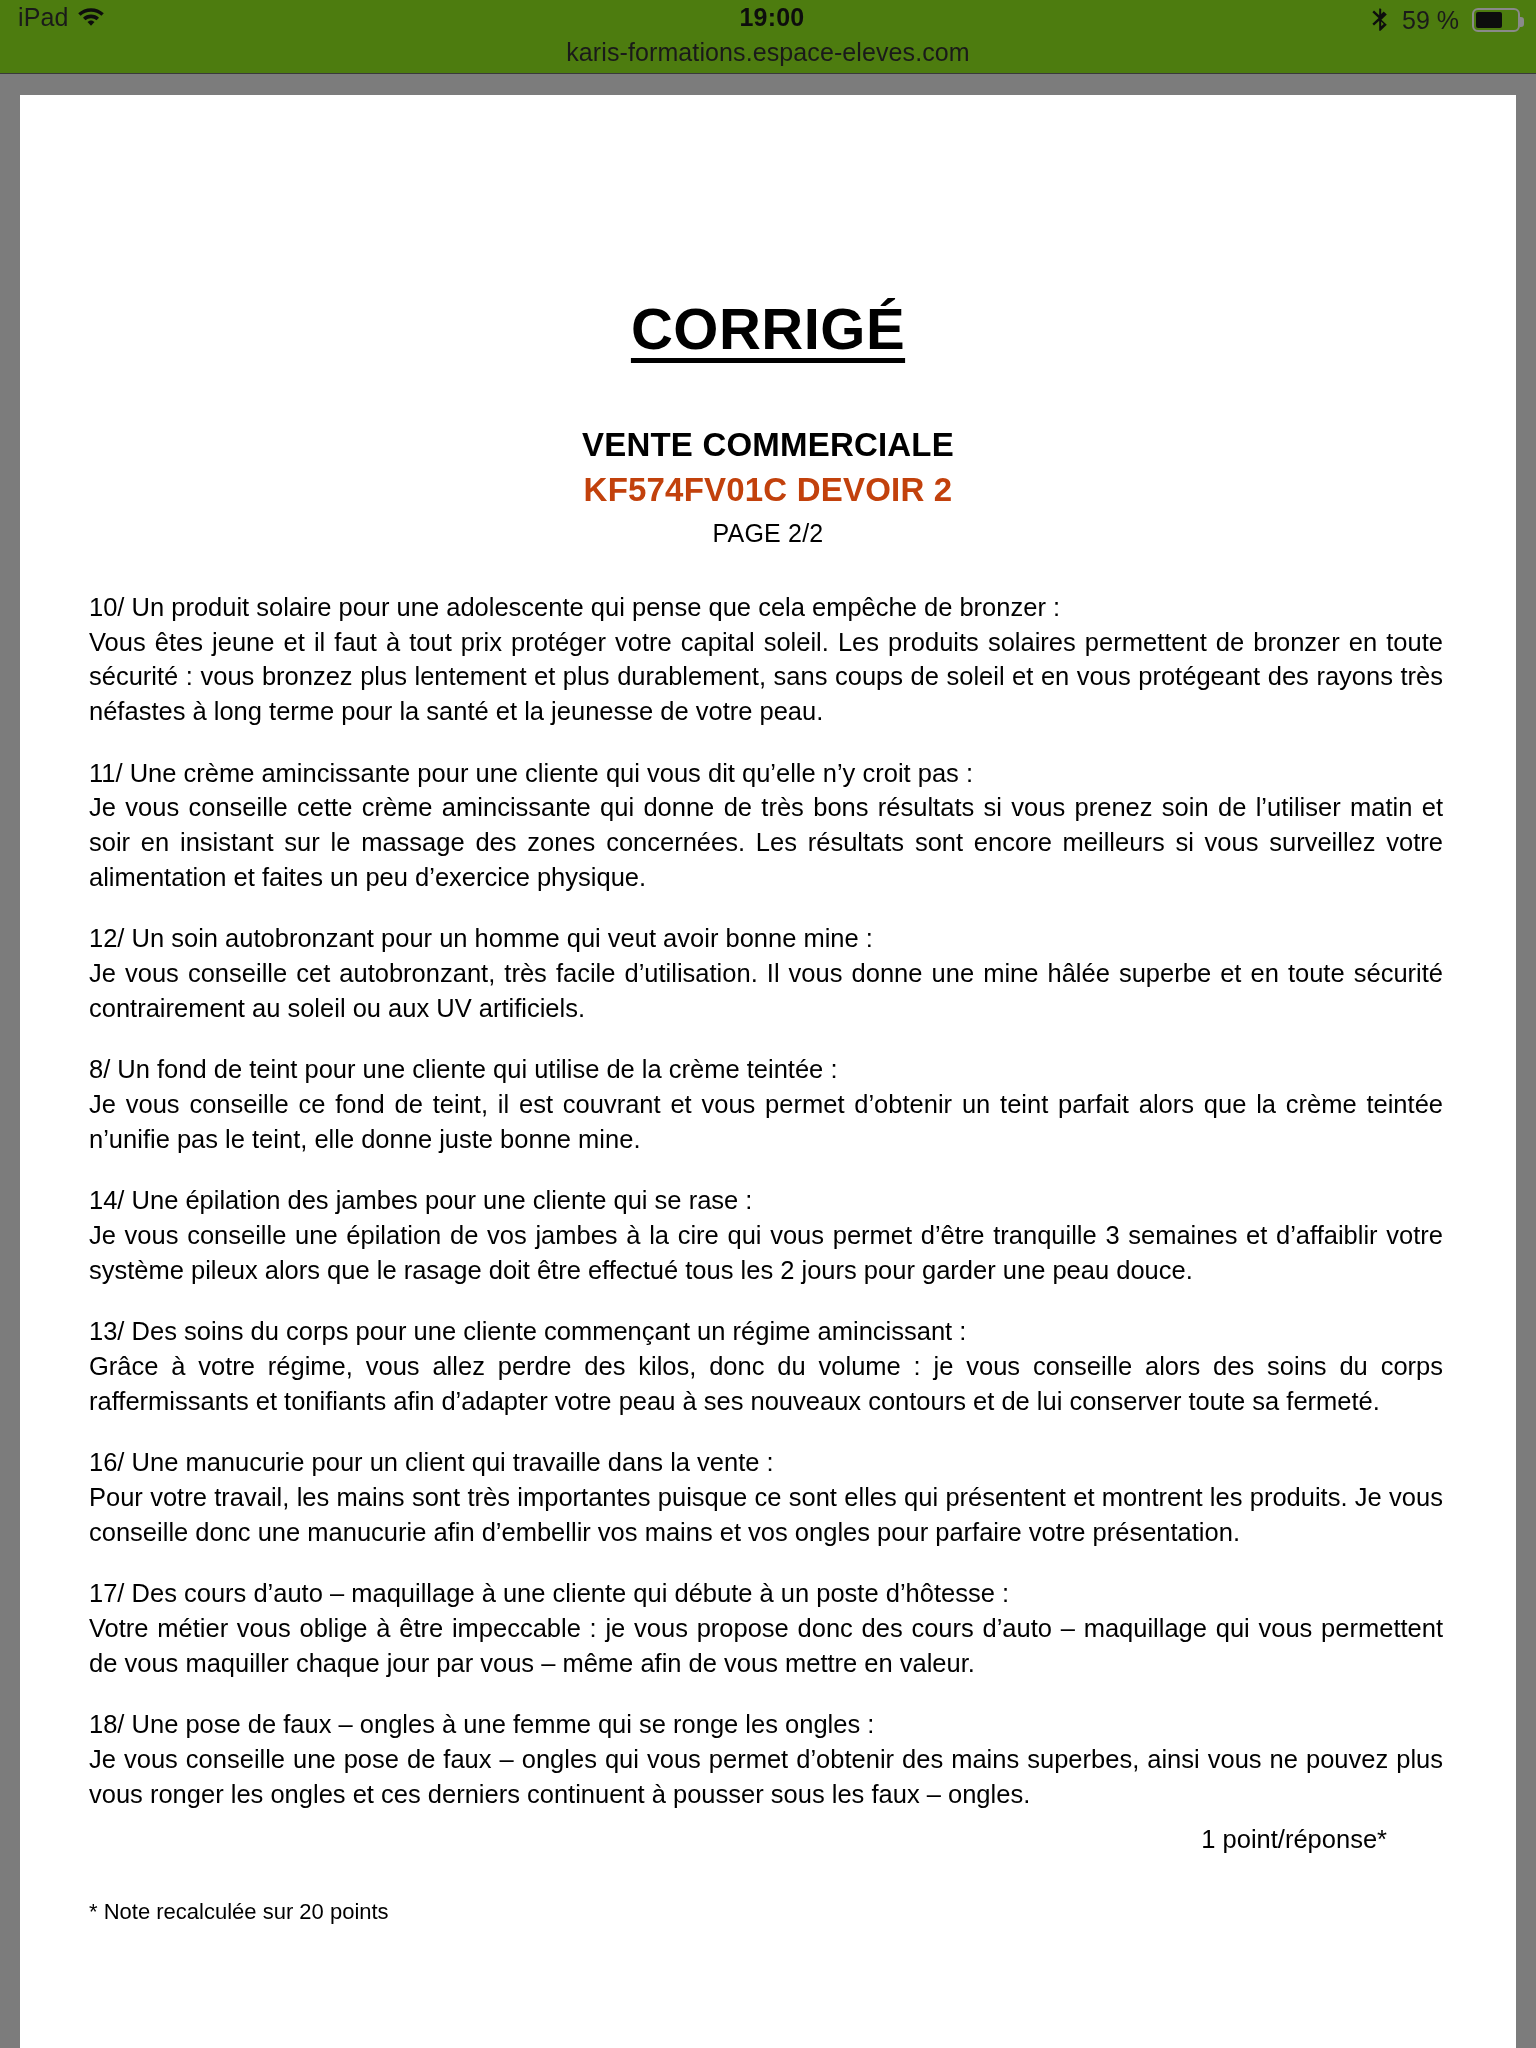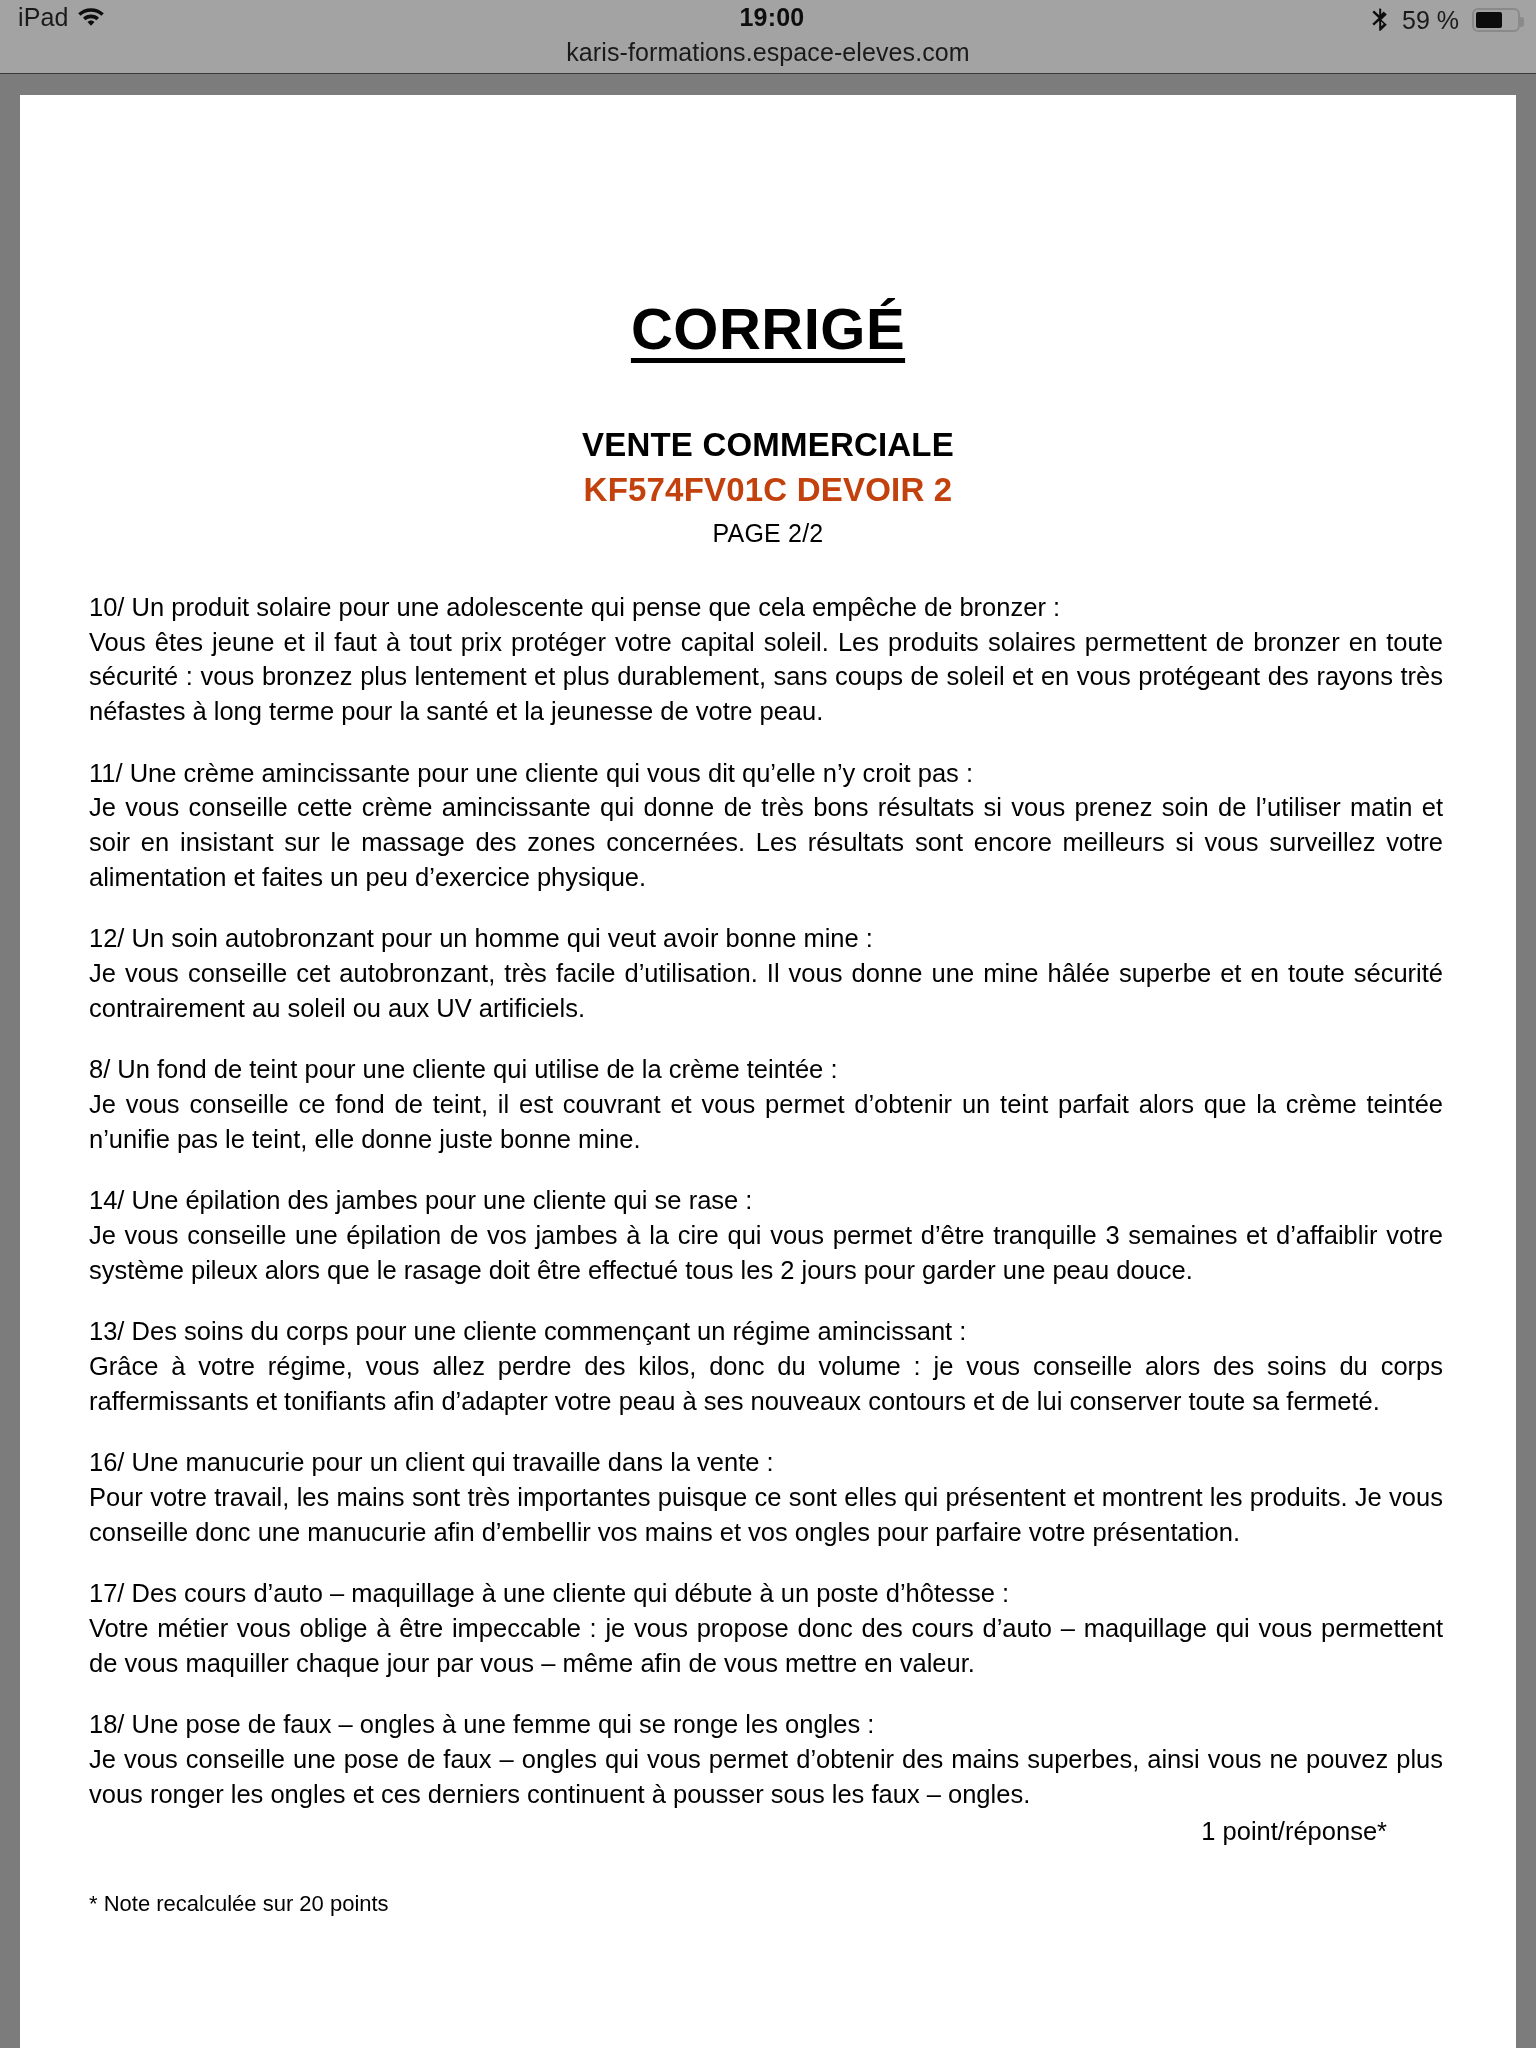--- a/index.html
+++ b/index.html
@@ -12,21 +12,21 @@
     height: 2048px;
     font-family: "Liberation Sans", sans-serif;
     overflow: hidden;
     position: relative;
   }
 
   
   .status-bar {
     position: relative;
     height: 74px;
-    background: #a3a3a3;
+    background: #4d7c0f;
     border-bottom: 1px solid #3a3a3a;
     box-sizing: border-box;
   }
   .sb-left {
     position: absolute;
     left: 18px;
     top: 3px;
     display: flex;
     align-items: center;
     gap: 9px;
@@ -268,21 +268,21 @@
       <div class="qa-block">
         <p class="qa-q">16/ Une manucurie pour un client qui travaille dans la vente :</p>
         <p class="qa-a">Pour votre travail, les mains sont très importantes puisque ce sont elles qui présentent et montrent les produits. Je vous conseille donc une manucurie afin d’embellir vos mains et vos ongles pour parfaire votre présentation.</p>
       </div>
 
       <div class="qa-block">
         <p class="qa-q">17/ Des cours d’auto – maquillage à une cliente qui débute à un poste d’hôtesse :</p>
         <p class="qa-a">Votre métier vous oblige à être impeccable : je vous propose donc des cours d’auto – maquillage qui vous permettent de vous maquiller chaque jour par vous – même afin de vous mettre en valeur.</p>
       </div>
 
-      <div class="qa-block" style="margin-bottom:4px">
+      <div class="qa-block" style="margin-bottom:12px">
         <p class="qa-q">18/ Une pose de faux – ongles à une femme qui se ronge les ongles :</p>
         <p class="qa-a">Je vous conseille une pose de faux – ongles qui vous permet d’obtenir des mains superbes, ainsi vous ne pouvez plus vous ronger les ongles et ces derniers continuent à pousser sous les faux – ongles.</p>
       </div>
 
       <p class="points-line">1 point/réponse*</p>
 
       <p class="footnote">* Note recalculée sur 20 points</p>
 
     </div>
   </div>

